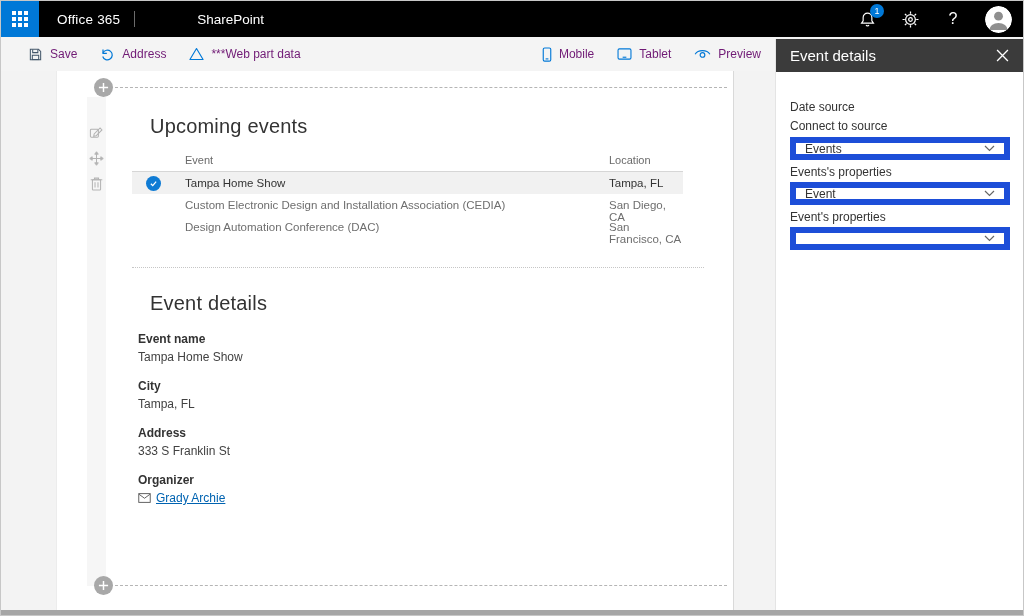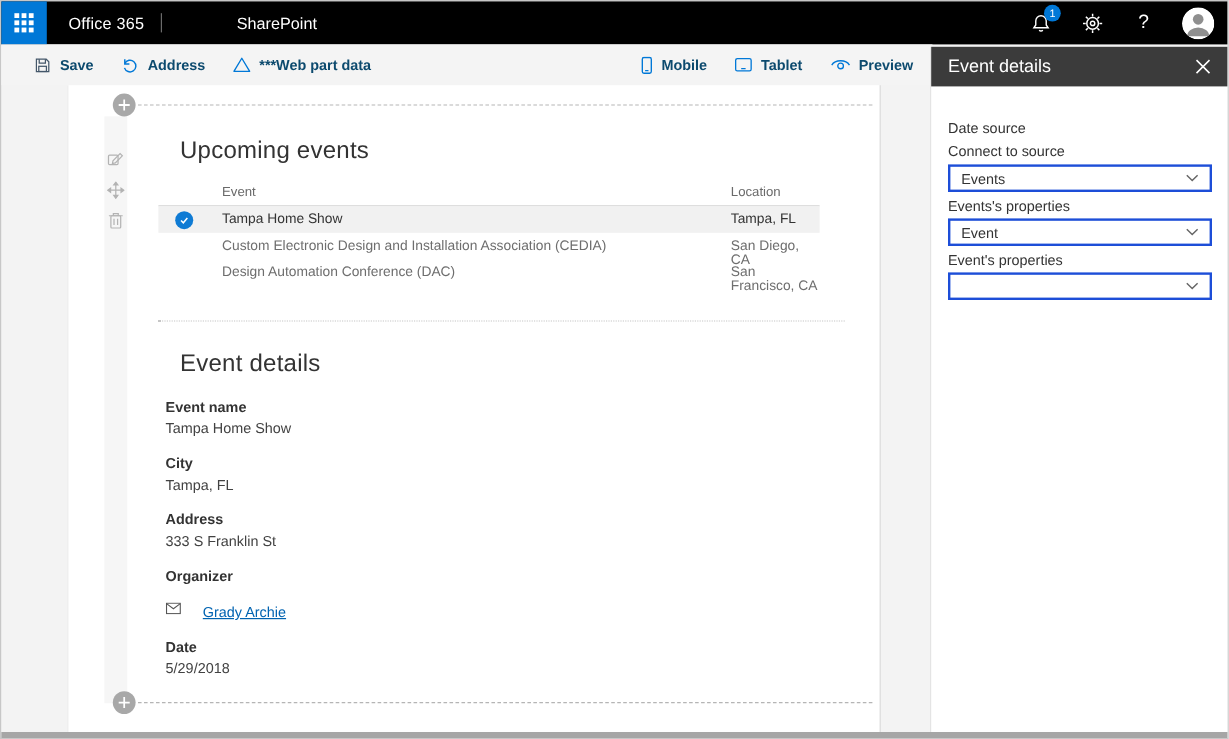--- a/index.html
+++ b/index.html
@@ -21,30 +21,30 @@
   .topbar-right { margin-left:auto; display:flex; align-items:center; gap:21px; padding-right:11px; }
   .tb-icon { position:relative; display:flex; align-items:center; justify-content:center; width:22px; height:22px; cursor:pointer; }
   .badge { position:absolute; top:-4px; right:-6px; min-width:14px; height:14px; border-radius:7px; background:#0078d7;
            color:#fff; font-size:9px; line-height:14px; text-align:center; padding:0 2px; }
   .help-q { color:#fff; font-size:16px; font-weight:400; }
   .avatar { width:27px; height:27px; border-radius:50%; overflow:hidden; cursor:pointer; }
 
   
   .toolbar { position:absolute; top:36px; left:0; width:776px; height:34px; background:#f4f4f4;
              display:flex; align-items:center; padding-left:27px; }
-  .tool { display:flex; align-items:center; gap:7px; font-size:12px; color:#0c4a6e; cursor:pointer; margin-right:23px;font-weight:bold; }
+  .tool { display:flex; align-items:center; gap:7px; font-size:12px; color:#701a75; cursor:pointer; margin-right:23px; }
   .toolbar-right { margin-left:auto; display:flex; align-items:center; padding-right:2px; }
 
   
   .panel { position:absolute; top:38px; right:0; width:248px; bottom:5px; background:#fff; border-left:1px solid #e4e4e4; }
   .panel-header { height:33px; background:#3b3b3b; display:flex; align-items:center; padding:0 10px 0 14px; }
   .panel-title { color:#fff; font-size:15px; font-weight:300; }
   .panel-close { margin-left:auto; width:22px; height:22px; display:flex; align-items:center; justify-content:center; cursor:pointer; }
   .p-label { position:absolute; left:14px; font-size:12px; color:#333; }
-  .dropdown { position:absolute; left:14px; width:220px; height:23px; border:2px solid #1d4ed8; background:#fff;
+  .dropdown { position:absolute; left:14px; width:220px; height:23px; border:6px solid #1d4ed8; background:#fff;
               display:flex; align-items:center; padding:0 9px; cursor:pointer; }
   .dropdown span { font-size:12px; color:#333; }
   .dropdown .chev { margin-left:auto; }
 
   
   .canvas { position:absolute; left:55px; top:70px; width:678px; bottom:5px; background:#fff; border-left:1px solid #ececec; border-right:1px solid #d9d9d9; }
   .wp-strip { position:absolute; left:30px; top:26px; width:19px; height:489px; background:#f6f6f6; }
   .strip-icon { position:absolute; left:1px; width:17px; height:17px; display:flex; align-items:center; justify-content:center; cursor:pointer; }
   .add-btn { position:absolute; left:37px; width:19px; height:19px; border-radius:50%; background:#a8a8a8;
              color:#fff; display:flex; align-items:center; justify-content:center; cursor:pointer; z-index:2; }
@@ -62,21 +62,21 @@
   .cell-event { position:absolute; left:53px; top:5px; font-size:11.5px; color:#6e6e6e; }
   .cell-loc { position:absolute; left:477px; top:5px; font-size:11.5px; color:#6e6e6e; }
   .trow.selected .cell-event, .trow.selected .cell-loc { color:#333; }
   .check-circle { position:absolute; left:14px; top:3.5px; width:15px; height:15px; border-radius:50%;
                   background:#0f7bd4; display:flex; align-items:center; justify-content:center; }
 
   .fields { position:absolute; left:81px; top:260px; }
   .field { margin-bottom:13px; }
   .field-label { font-size:12px; font-weight:bold; color:#333; line-height:16px; }
   .field-value { font-size:12px; color:#424242; line-height:16px; margin-top:2px; }
-  .org-value { display:flex; align-items:flex-start; gap:18px; margin-top:14px; }
+  .org-value { display:flex; align-items:center; gap:5px; margin-top:2px; }
   .org-link { font-size:12px; color:#0063b1; text-decoration:underline; cursor:pointer; line-height:16px; }
 
   .bottom-strip { position:absolute; left:0; right:0; bottom:0; height:5px; background:#a6a6a6; }
 </style>
 </head>
 <body>
 
 <div class="screen">
 
   <div class="topbar">
@@ -255,24 +255,20 @@
       <div class="field">
         <div class="field-label">Organizer</div>
         <div class="org-value">
           <svg width="13" height="10" viewBox="0 0 14 11" fill="none" stroke="#555" stroke-width="1">
               <rect x="0.7" y="0.7" width="12.6" height="9.6"></rect>
               <path d="M1 1.4 L7 5.8 L13 1.4"></path>
             </svg>
           <span class="org-link">Grady Archie</span>
         </div>
       </div>
-      <div class="field">
-        <div class="field-label">Date</div>
-        <div class="field-value">5/29/2018</div>
-      </div>
     </div>
 
     <div class="add-btn" style="top:505px;">
       <svg width="11" height="11" viewBox="0 0 12 12">
           <path d="M6 1 V11 M1 6 H11" stroke="#fff" stroke-width="1.6"></path>
         </svg>
     </div>
     <div class="dash-line" style="top:514px;"></div>
   </div>
 

